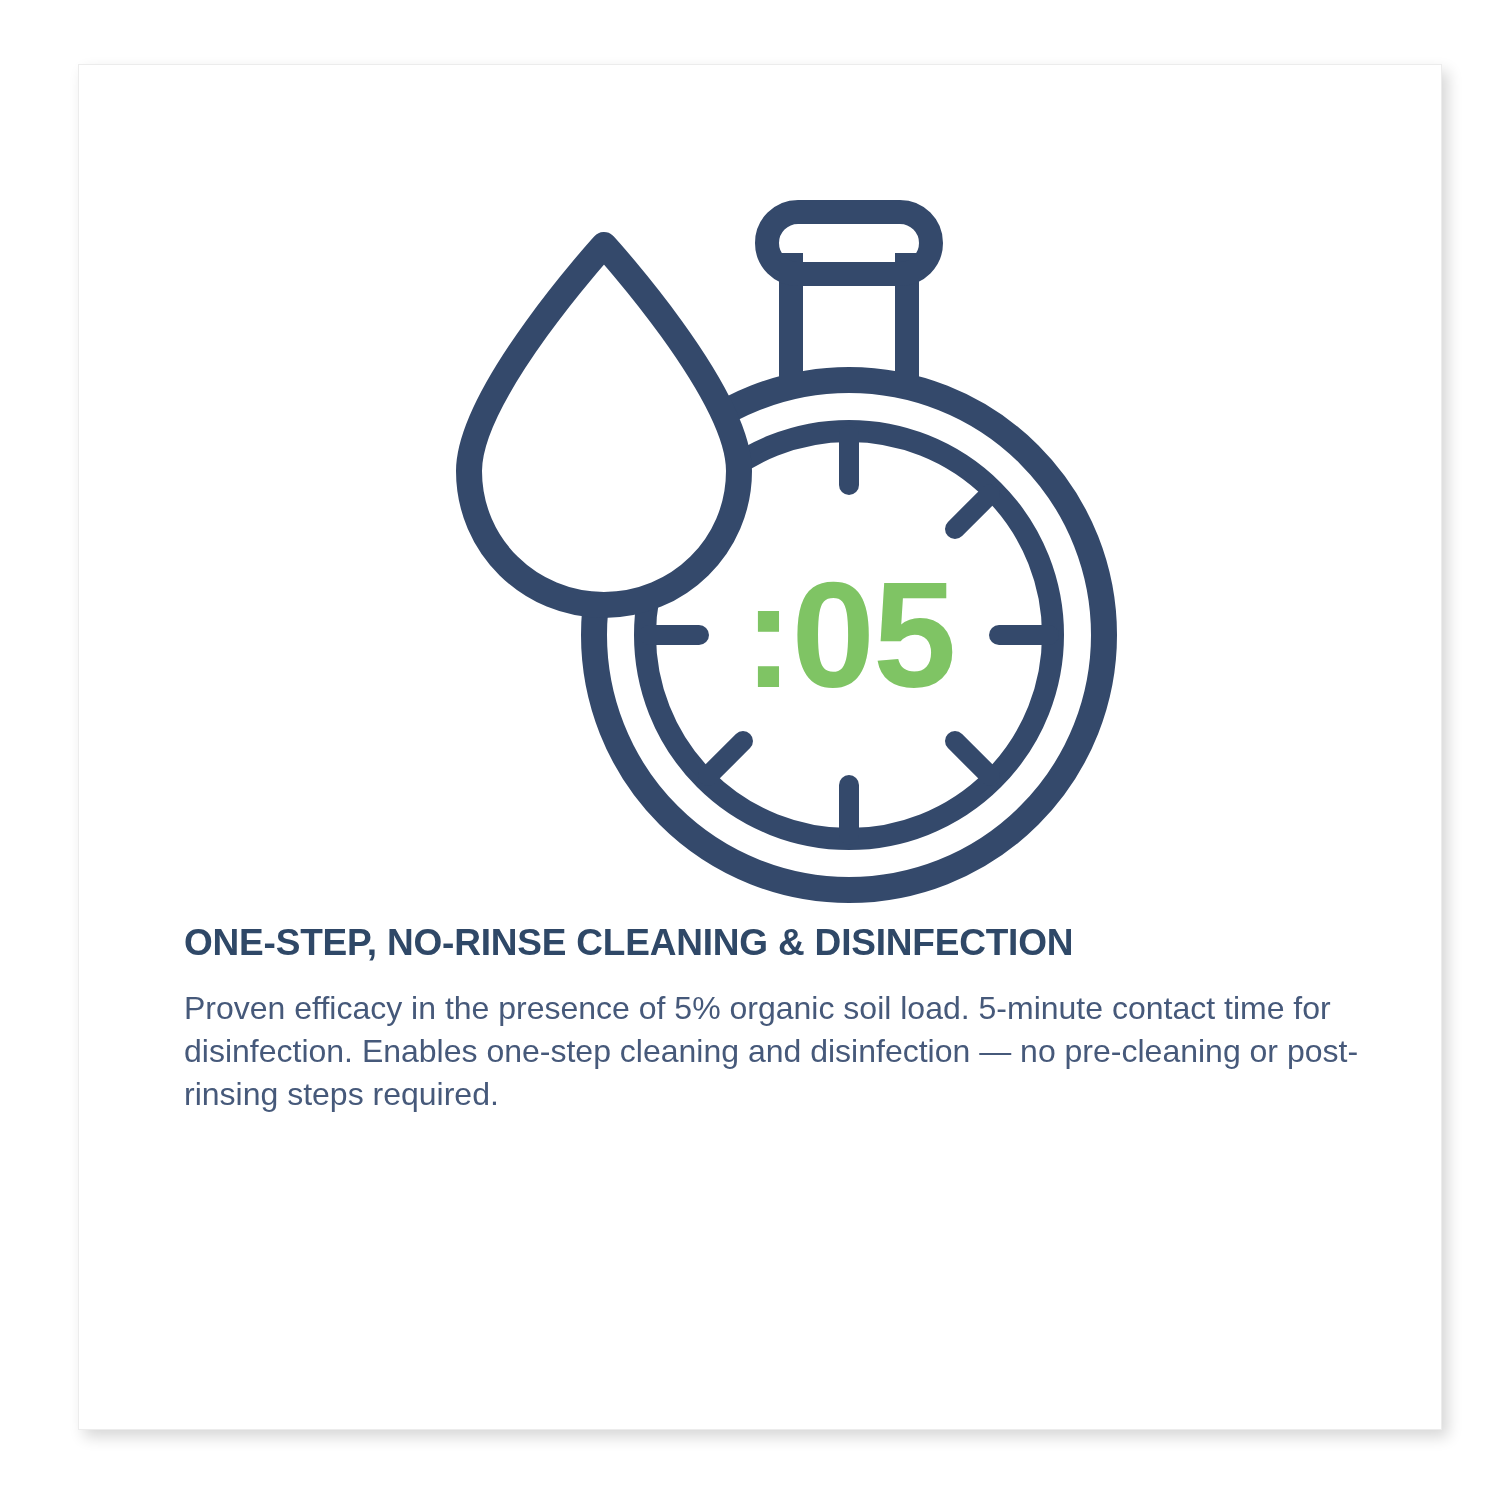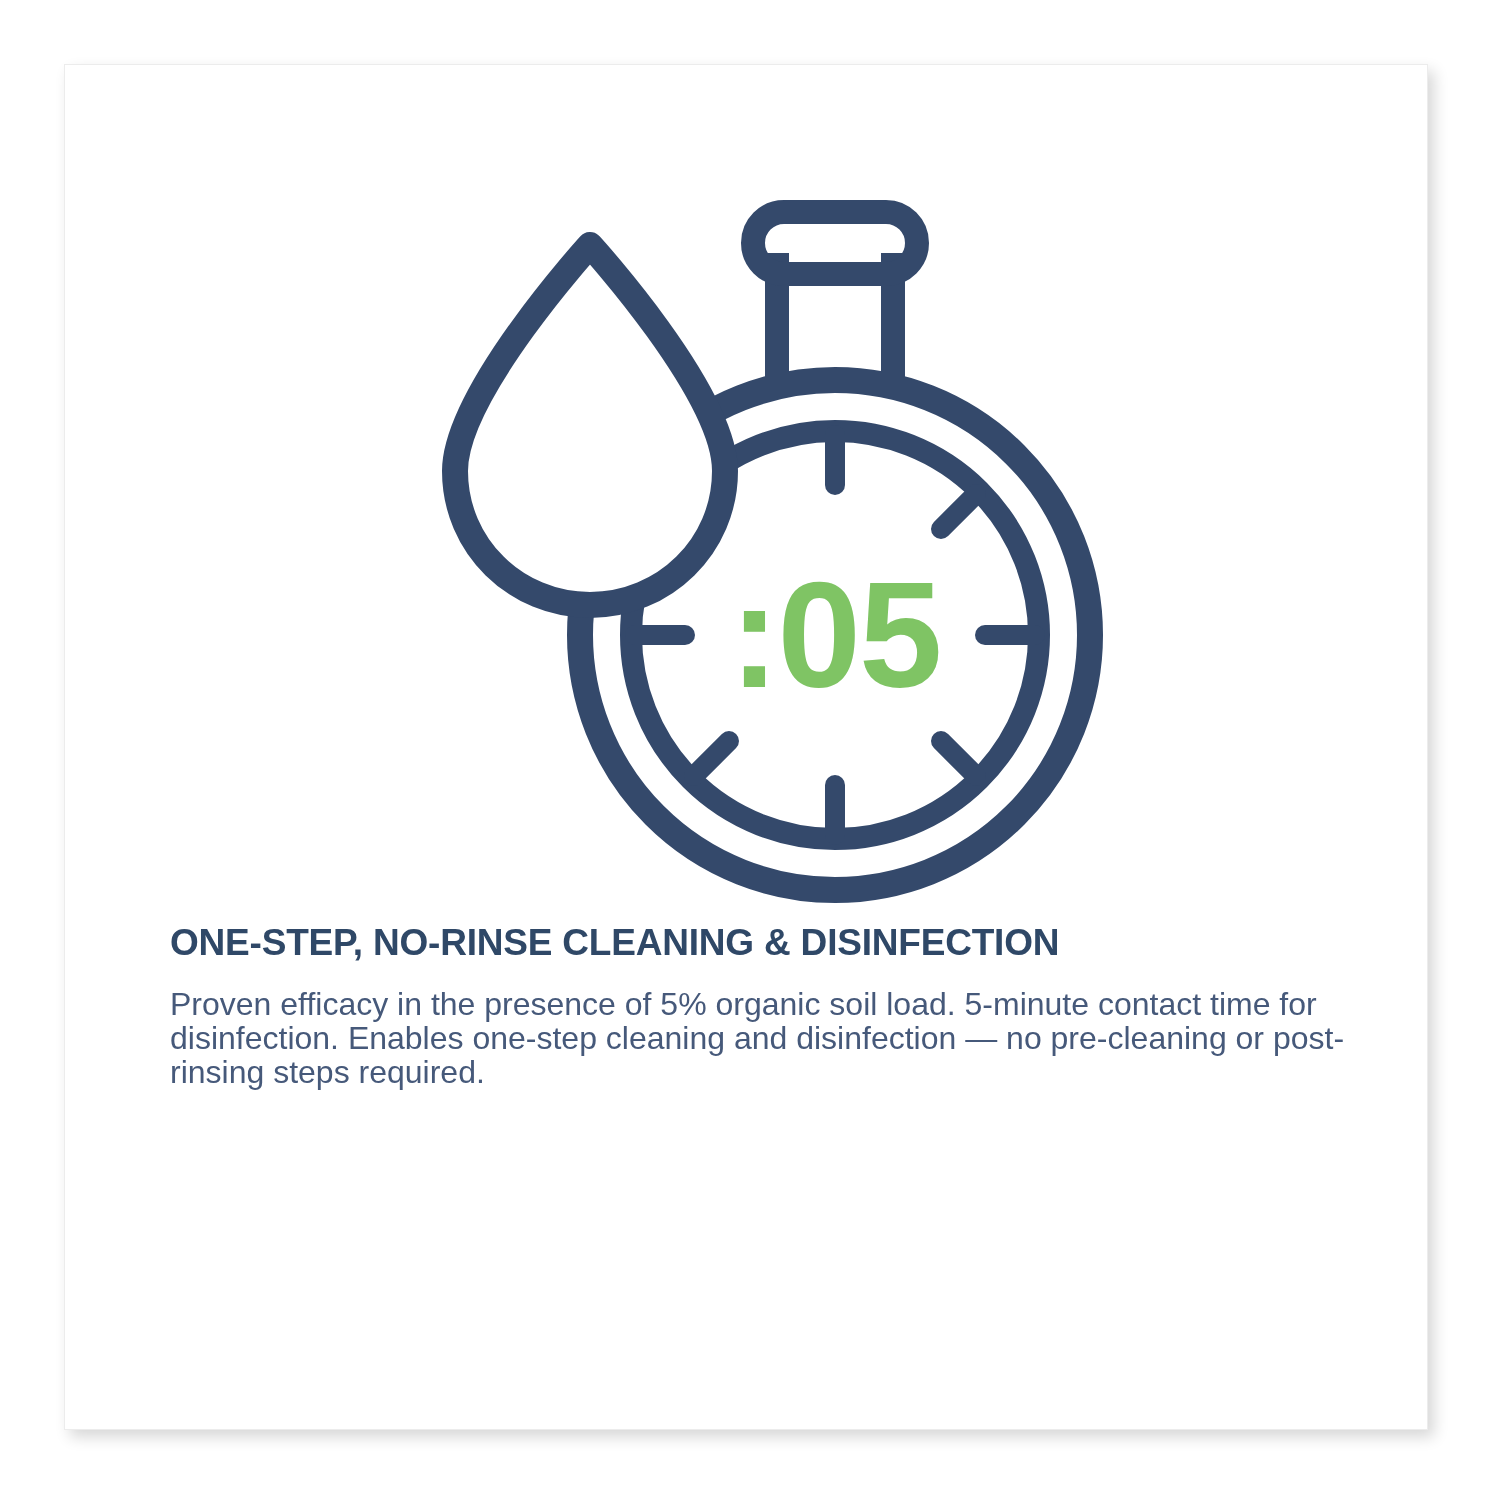--- a/index.html
+++ b/index.html
@@ -17,21 +17,21 @@
   #page {
     position: relative;
     width: 1500px;
     height: 1500px;
     background: #ffffff;
   }
 
   
   #card {
     position: absolute;
-    left: 64px;
+    left: 78px;
     top: 64px;
     width: 1364px;
     height: 1366px;
     background: #ffffff;
     border: 1px solid #ececec;
     box-shadow: 6px 7px 14px rgba(0,0,0,0.16);
     box-sizing: border-box;
   }
 
   
@@ -64,21 +64,21 @@
     color: #2f4867;
     margin: 0 0 23px 0;
     line-height: 1.1;
     white-space: nowrap;
   }
 
   #body-copy {
     font-family: "Liberation Sans", sans-serif;
     font-weight: normal;
     font-size: 32px;
-    line-height: 34px;
+    line-height: 43px;
     color: #46597a;
     margin: 0;
     max-width: 1200px;
   }
 </style>
 </head>
 <body>
 
 <div id="page">
 

